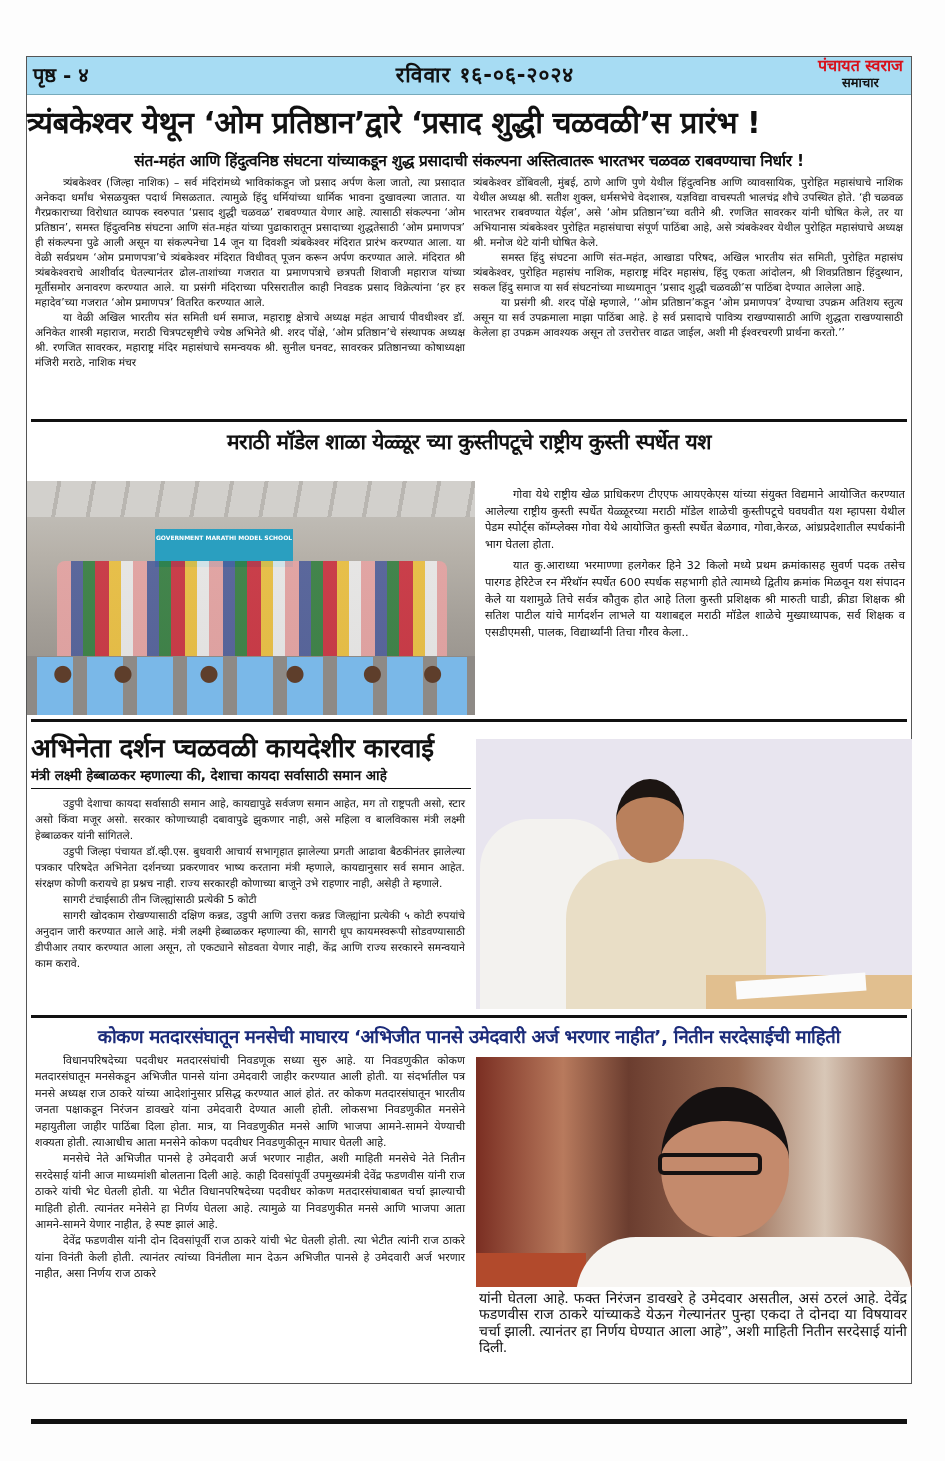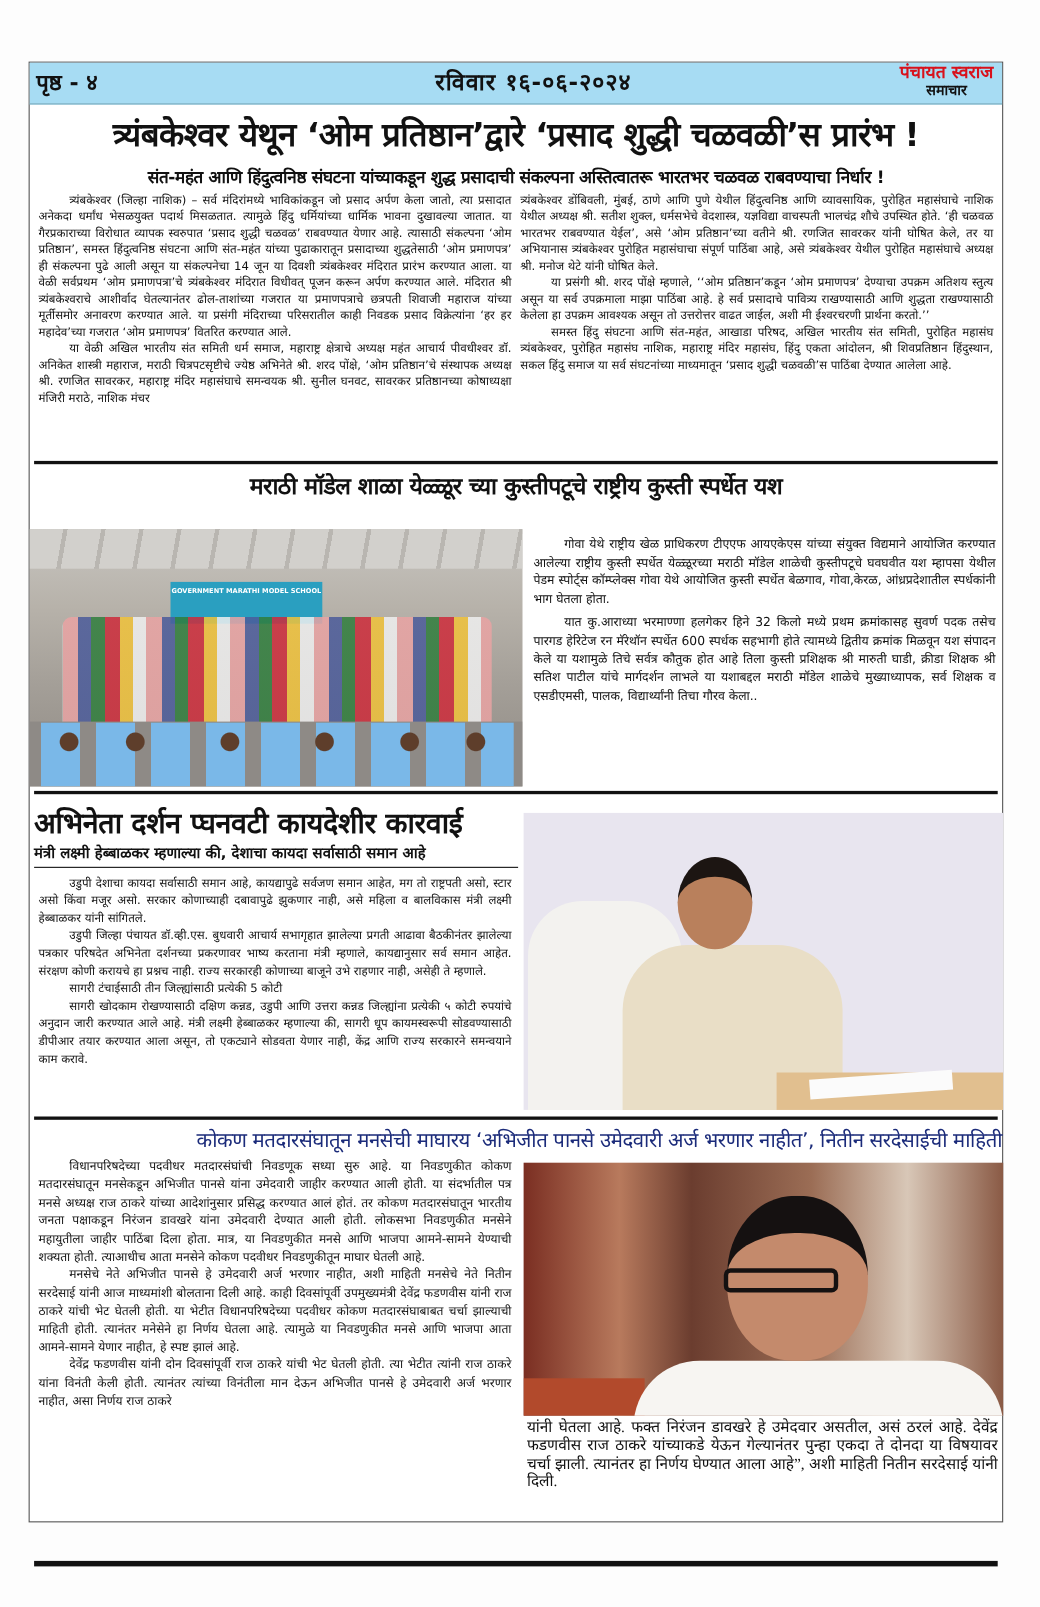--- a/index.html
+++ b/index.html
@@ -12,21 +12,21 @@
   .masthead {
     position: absolute; left: 0; top: 0; width: 884px; height: 38px;
     background: #a7dcf3; border-bottom: 1px solid #7ab;
   }
   .mh-page { position: absolute; left: 6px; top: 4px; font-size: 20px; font-weight: bold; color: #111; }
   .mh-date { position: absolute; left: 0; right: 0; top: 3px; text-align: center; font-size: 21px; font-weight: bold; color: #111; letter-spacing: 1px; margin-left: 32px; }
   .mh-brand { position: absolute; right: 8px; top: 0px; text-align: center; line-height: 17px; }
   .mh-brand-top { color: #d8111b; font-size: 16px; font-weight: bold; display: block; }
   .mh-brand-bot { color: #111; font-size: 13px; font-weight: bold; display: block; }
 
-  .headline-1 { position: absolute; left: 0; width: 884px; top: 44px; text-align: center; font-size: 30px; font-weight: bold; color: #111; letter-spacing: -0.5px; white-space: nowrap; }
+  .headline-1 { position: absolute; left: 0; width: 884px; top: 44px; font-size: 30px; font-weight: bold; color: #111; letter-spacing: -0.5px; white-space: nowrap; }
   .subhead-1 { position: absolute; left: 0; width: 884px; top: 92px; text-align: center; font-size: 15.5px; font-weight: bold; color: #111; white-space: nowrap; letter-spacing: -0.3px; }
 
   .col { position: absolute; font-size: 10.6px; line-height: 15px; text-align: justify; color: #111; }
   .col p { text-indent: 28px; }
   .col p.noindent { text-indent: 0; }
 
   .rule-thick { position: absolute; left: 4px; width: 876px; height: 3px; background: #111; }
   .rule-thin { position: absolute; left: 4px; width: 876px; height: 1px; background: #111; }
 
   .headline-2 { position: absolute; left: 0; width: 884px; top: 370px; text-align: center; font-size: 21px; font-weight: bold; color: #111; white-space: nowrap; letter-spacing: -0.5px; }
@@ -53,21 +53,21 @@
   .headline-3 { position: absolute; left: 4px; top: 672px; font-size: 26px; font-weight: bold; color: #111; white-space: nowrap; letter-spacing: -0.3px; }
   .subhead-3 { position: absolute; left: 4px; top: 709px; font-size: 13.5px; font-weight: bold; color: #111; white-space: nowrap; }
 
   .photo-minister { left: 449px; top: 682px; width: 436px; height: 270px; background: #e8e5ef; }
   .min-chair { position: absolute; left: 4px; top: 80px; width: 140px; height: 190px; background: #f3f2ef; border-radius: 50px 50px 0 0; }
   .min-head { position: absolute; left: 140px; top: 40px; width: 68px; height: 84px; background: #b9805c; border-radius: 50%; border-top: 18px solid #1c1512; }
   .min-body { position: absolute; left: 90px; top: 120px; width: 200px; height: 150px; background: #e9dec6; border-radius: 60px 60px 0 0; }
   .min-desk { position: absolute; left: 230px; top: 236px; width: 206px; height: 34px; background: #e1bf8f; }
   .min-paper { position: absolute; left: 260px; top: 238px; width: 130px; height: 18px; background: #fbfbfb; transform: rotate(-4deg); }
 
-  .headline-4 { position: absolute; left: 0; width: 884px; top: 966px; text-align: right; font-size: 18.5px; font-weight: normal; color: #1b2b7a; white-space: nowrap; letter-spacing: -0.4px; }
+  .headline-4 { position: absolute; left: 0; width: 884px; top: 966px; text-align: center; font-size: 18.5px; font-weight: bold; color: #1b2b7a; white-space: nowrap; letter-spacing: -0.4px; }
 
   .photo-raj { left: 449px; top: 1000px; width: 436px; height: 230px; background: linear-gradient(90deg, #7a2e22 0%, #b87a5d 20%, #6b3d2f 35%, #9b6d55 60%, #d8c7b7 80%, #8a5a45 100%); }
   .raj-head { position: absolute; left: 185px; top: 30px; width: 128px; height: 150px; background: #c48a6c; border-radius: 48% 48% 46% 46%; border-top: 34px solid #151111; }
   .raj-glasses { position: absolute; left: 182px; top: 96px; width: 104px; height: 22px; border: 4px solid #151111; border-radius: 6px; }
   .raj-body { position: absolute; left: 100px; top: 180px; width: 336px; height: 60px; background: #f7f5f2; border-radius: 70px 70px 0 0; }
   .raj-cushion { position: absolute; left: 0; top: 196px; width: 110px; height: 34px; background: #b24a2c; }
 
   .border-bottom-rule { position: absolute; left: 4px; top: 1362px; width: 876px; height: 5px; background: #111; }
 </style>
 </head>
@@ -86,22 +86,22 @@
 
   <div class="headline-1">त्र्यंबकेश्वर येथून ‘ओम प्रतिष्ठान’द्वारे ‘प्रसाद शुद्धी चळवळी’स प्रारंभ !</div>
   <div class="subhead-1">संत-महंत आणि हिंदुत्वनिष्ठ संघटना यांच्याकडून शुद्ध प्रसादाची संकल्पना अस्तित्वातरू भारतभर  चळवळ राबवण्याचा निर्धार !</div>
 
   <div class="col" style="left:8px; top:118px; width:430px;">
     <p>त्र्यंबकेश्वर (जिल्हा नाशिक) – सर्व मंदिरांमध्ये भाविकांकडून जो प्रसाद अर्पण केला जातो, त्या प्रसादात अनेकदा धर्मांध भेसळयुक्त पदार्थ मिसळतात. त्यामुळे हिंदु धर्मियांच्या धार्मिक भावना दुखावल्या जातात. या गैरप्रकाराच्या विरोधात व्यापक स्वरुपात ‘प्रसाद शुद्धी चळवळ’ राबवण्यात येणार आहे. त्यासाठी संकल्पना ‘ओम प्रतिष्ठान’, समस्त हिंदुत्वनिष्ठ संघटना आणि संत-महंत यांच्या पुढाकारातून प्रसादाच्या शुद्धतेसाठी ‘ओम प्रमाणपत्र’ ही संकल्पना पुढे आली असून या संकल्पनेचा 14 जून या दिवशी त्र्यंबकेश्वर मंदिरात प्रारंभ करण्यात आला. या वेळी सर्वप्रथम ‘ओम प्रमाणपत्रा’चे त्र्यंबकेश्वर मंदिरात विधीवत् पूजन करून अर्पण करण्यात आले.  मंदिरात श्री त्र्यंबकेश्वराचे आशीर्वाद घेतल्यानंतर ढोल-ताशांच्या गजरात या प्रमाणपत्राचे छत्रपती शिवाजी महाराज यांच्या मूर्तीसमोर अनावरण करण्यात आले. या प्रसंगी मंदिराच्या परिसरातील काही निवडक प्रसाद विक्रेत्यांना ‘हर हर महादेव’च्या गजरात  ‘ओम प्रमाणपत्र’ वितरित करण्यात आले.</p>
     <p>या वेळी अखिल भारतीय संत समिती धर्म समाज, महाराष्ट्र क्षेत्राचे अध्यक्ष महंत आचार्य पीवधीश्वर डॉ. अनिकेत शास्त्री महाराज, मराठी चित्रपटसृष्टीचे ज्येष्ठ अभिनेते श्री. शरद पोंक्षे, ‘ओम प्रतिष्ठान’चे संस्थापक अध्यक्ष  श्री. रणजित सावरकर, महाराष्ट्र मंदिर महासंघाचे समन्वयक श्री. सुनील घनवट, सावरकर प्रतिष्ठानच्या कोषाध्यक्षा मंजिरी मराठे, नाशिक मंचर</p>
   </div>
   <div class="col" style="left:446px; top:118px; width:430px;">
     <p class="noindent">त्र्यंबकेश्वर डोंबिवली, मुंबई, ठाणे आणि पुणे येथील हिंदुत्वनिष्ठ आणि व्यावसायिक, पुरोहित महासंघाचे नाशिक येथील अध्यक्ष श्री. सतीश शुक्ल, धर्मसभेचे वेदशास्त्र, यज्ञविद्या वाचस्पती भालचंद्र शौचे उपस्थित होते. ‘ही चळवळ भारतभर राबवण्यात येईल’, असे ‘ओम प्रतिष्ठान’च्या वतीने श्री. रणजित सावरकर यांनी घोषित केले, तर या अभियानास त्र्यंबकेश्वर पुरोहित महासंघाचा संपूर्ण पाठिंबा आहे, असे त्र्यंबकेश्वर येथील पुरोहित महासंघाचे अध्यक्ष श्री. मनोज थेटे यांनी घोषित केले.</p>
+    <p>समस्त हिंदु संघटना आणि संत-महंत, आखाडा परिषद, अखिल भारतीय संत समिती, पुरोहित महासंघ त्र्यंबकेश्वर, पुरोहित महासंघ नाशिक, महाराष्ट्र मंदिर महासंघ, हिंदु एकता आंदोलन, श्री शिवप्रतिष्ठान हिंदुस्थान, सकल हिंदु समाज या सर्व संघटनांच्या माध्यमातून ‘प्रसाद शुद्धी चळवळी’स पाठिंबा देण्यात आलेला आहे.</p>
     <p>या प्रसंगी श्री. शरद पोंक्षे म्हणाले, ‘‘ओम प्रतिष्ठान’कडून ‘ओम प्रमाणपत्र’ देण्याचा उपक्रम अतिशय स्तुत्य असून या सर्व उपक्रमाला माझा पाठिंबा आहे. हे सर्व प्रसादाचे पावित्र्य राखण्यासाठी आणि शुद्धता राखण्यासाठी केलेला हा उपक्रम आवश्यक असून तो उत्तरोत्तर वाढत जाईल, अशी मी ईश्वरचरणी प्रार्थना करतो.’’</p>
-    <p>समस्त हिंदु संघटना आणि संत-महंत, आखाडा परिषद, अखिल भारतीय संत समिती, पुरोहित महासंघ त्र्यंबकेश्वर, पुरोहित महासंघ नाशिक, महाराष्ट्र मंदिर महासंघ, हिंदु एकता आंदोलन, श्री शिवप्रतिष्ठान हिंदुस्थान, सकल हिंदु समाज या सर्व संघटनांच्या माध्यमातून ‘प्रसाद शुद्धी चळवळी’स पाठिंबा देण्यात आलेला आहे.</p>
   </div>
 
   <div class="rule-thick" style="top:362px;"></div>
 
   <div class="headline-2">मराठी मॉडेल शाळा येळ्ळूर च्या कुस्तीपटूचे राष्ट्रीय कुस्ती स्पर्धेत यश</div>
 
   <div class="photo photo-school">
     <div class="school-roof"></div>
     <div class="school-banner">
       <span>GOVERNMENT MARATHI MODEL SCHOOL</span>
@@ -111,21 +111,21 @@
     <div class="school-kids"></div>
   </div>
 
   <div class="col" style="left:458px; top:430px; width:420px; font-size:11.2px; line-height:16.6px;">
     <p>गोवा येथे राष्ट्रीय खेळ प्राधिकरण टीएएफ आयएकेएस यांच्या संयुक्त विद्यमाने आयोजित करण्यात आलेल्या राष्ट्रीय कुस्ती स्पर्धेत येळ्ळूरच्या मराठी मॉडेल शाळेची कुस्तीपटूचे घवघवीत यश म्हापसा येथील पेडम स्पोर्ट्स कॉम्प्लेक्स गोवा येथे आयोजित कुस्ती स्पर्धेत बेळगाव, गोवा,केरळ, आंध्रप्रदेशातील स्पर्धकांनी भाग घेतला होता.</p>
     <p style="margin-top:5px;">यात कु.आराध्या भरमाण्णा हलगेकर हिने 32 किलो मध्ये प्रथम क्रमांकासह सुवर्ण पदक तसेच पारगड हेरिटेज रन मॅरेथॉन स्पर्धेत 600 स्पर्धक सहभागी होते त्यामध्ये द्वितीय क्रमांक मिळवून यश संपादन केले या यशामुळे तिचे सर्वत्र कौतुक होत आहे तिला कुस्ती प्रशिक्षक श्री मारुती घाडी, क्रीडा शिक्षक श्री सतिश पाटील यांचे मार्गदर्शन लाभले या यशाबद्दल मराठी मॉडेल शाळेचे मुख्याध्यापक, सर्व शिक्षक व एसडीएमसी, पालक, विद्यार्थ्यांनी तिचा गौरव केला..</p>
   </div>
 
   <div class="rule-thick" style="top:662px;"></div>
 
-  <div class="headline-3">अभिनेता दर्शन प्घनवटी कायदेशीर कारवाई</div>
+  <div class="headline-3">अभिनेता दर्शन प्चळवळी कायदेशीर कारवाई</div>
   <div class="subhead-3">मंत्री लक्ष्मी हेब्बाळकर म्हणाल्या की, देशाचा कायदा सर्वासाठी समान आहे</div>
   <div class="rule-thin" style="top:731px; width:440px;"></div>
 
   <div class="col" style="left:8px; top:738px; width:430px; line-height:16px;">
     <p>उडुपी देशाचा कायदा सर्वासाठी समान आहे, कायद्यापुढे सर्वजण समान आहेत, मग तो राष्ट्रपती असो, स्टार असो किंवा मजूर असो. सरकार कोणाच्याही दबावापुढे झुकणार नाही, असे महिला व बालविकास मंत्री लक्ष्मी हेब्बाळकर यांनी सांगितले.</p>
     <p>उडुपी जिल्हा पंचायत डॉ.व्ही.एस. बुधवारी आचार्य सभागृहात झालेल्या प्रगती आढावा बैठकीनंतर झालेल्या पत्रकार परिषदेत अभिनेता दर्शनच्या प्रकरणावर भाष्य करताना मंत्री म्हणाले, कायद्यानुसार सर्व समान आहेत. संरक्षण कोणी करायचे हा प्रश्नच नाही. राज्य सरकारही कोणाच्या बाजूने उभे राहणार नाही, असेही ते म्हणाले.</p>
     <p>सागरी टंचाईसाठी तीन जिल्ह्यांसाठी प्रत्येकी 5 कोटी</p>
     <p>सागरी खोदकाम रोखण्यासाठी दक्षिण कन्नड, उडुपी आणि उत्तरा कन्नड जिल्ह्यांना प्रत्येकी ५ कोटी रुपयांचे अनुदान जारी करण्यात आले आहे. मंत्री लक्ष्मी हेब्बाळकर म्हणाल्या की, सागरी धूप कायमस्वरूपी सोडवण्यासाठी डीपीआर तयार करण्यात आला असून, तो एकट्याने सोडवता येणार नाही, केंद्र आणि राज्य सरकारने समन्वयाने काम करावे.</p>
   </div>
 

